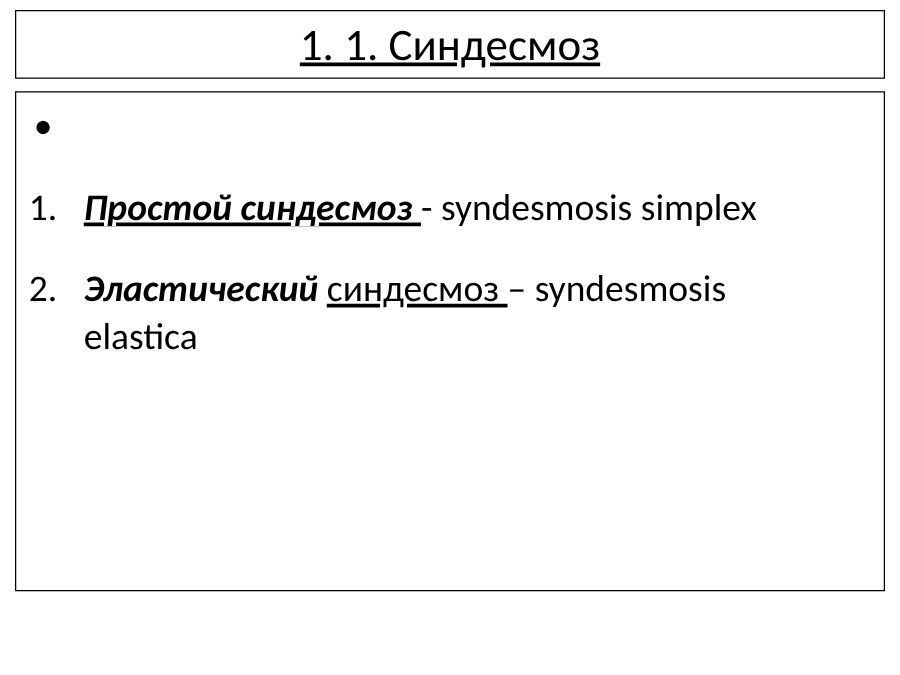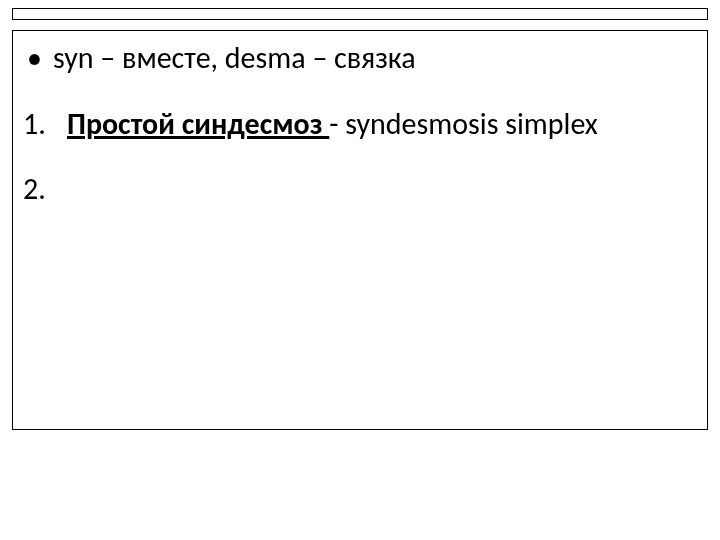--- a/index.html
+++ b/index.html
@@ -53,43 +53,47 @@
   .num-row {
     display: flex;
     align-items: flex-start;
     margin-bottom: 28px;
   }
   .num-label {
     width: 44px;
     flex: 0 0 44px;
   }
   .u { text-decoration: underline; }
-  .b { font-weight: 700; }
+  .b { font-weight: 700; font-style: italic; }
 </style>
 </head>
 <body>
 
 <div class="slide">
 
   <div class="title-box">
+    <div class="title-line">1. 1.  Синдесмоз</div>
   </div>
 
   <div class="body-box">
 
     <div class="bullet-row">
       <div class="bullet-dot">•</div>
-      <div>syn – вместе,  desma – связка</div>
     </div>
 
     <div class="num-row">
       <div class="num-label">1.</div>
       <div>
         <span class="b u">Простой  синдесмоз </span><span>-  syndesmosis simplex</span>
       </div>
     </div>
 
     <div class="num-row" style="margin-bottom:0;">
       <div class="num-label">2.</div>
+      <div>
+        <span class="b">Эластический </span><span class="u">синдесмоз </span><span>– syndesmosis</span><br>
+        <span>elastica</span>
+      </div>
     </div>
 
   </div>
 
 </div>
 
 </body></html>

